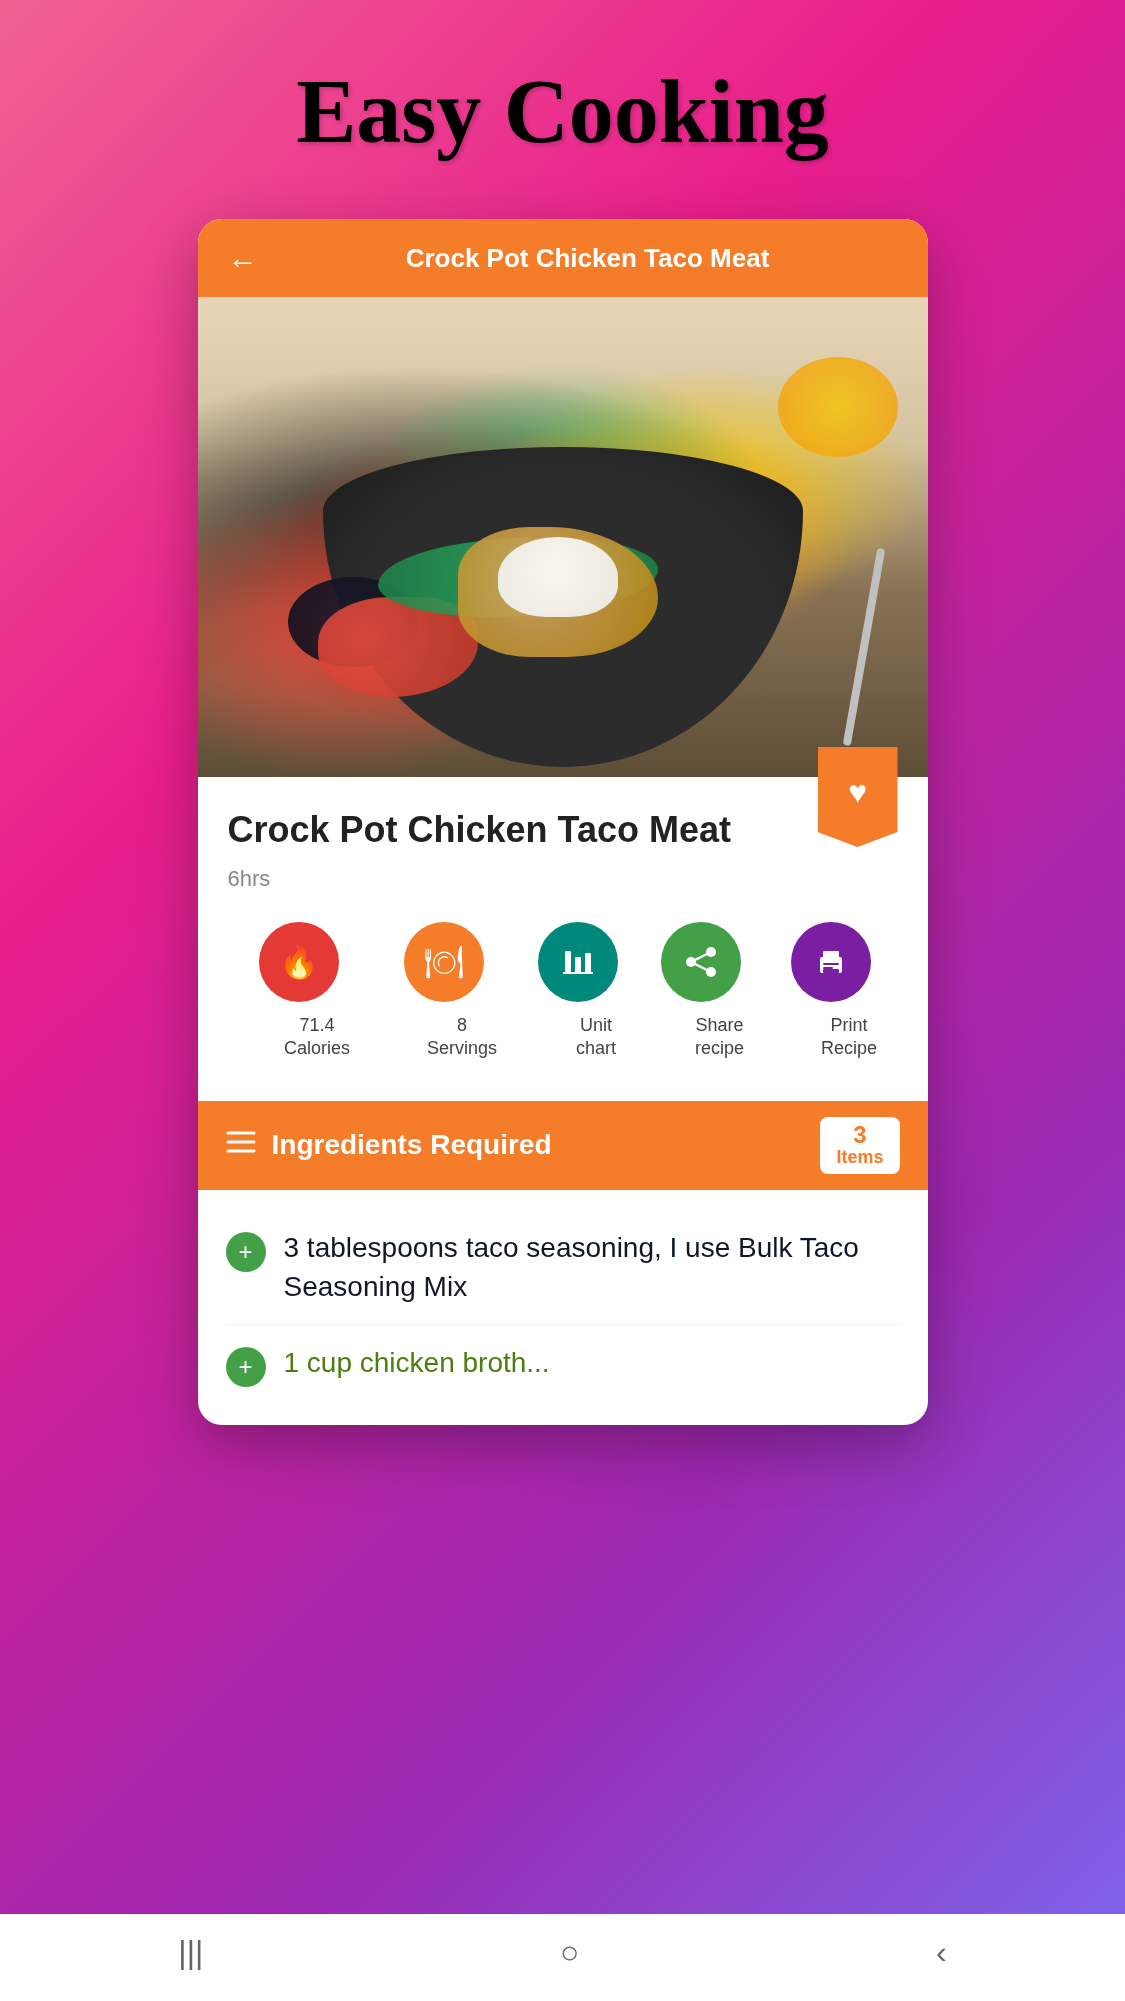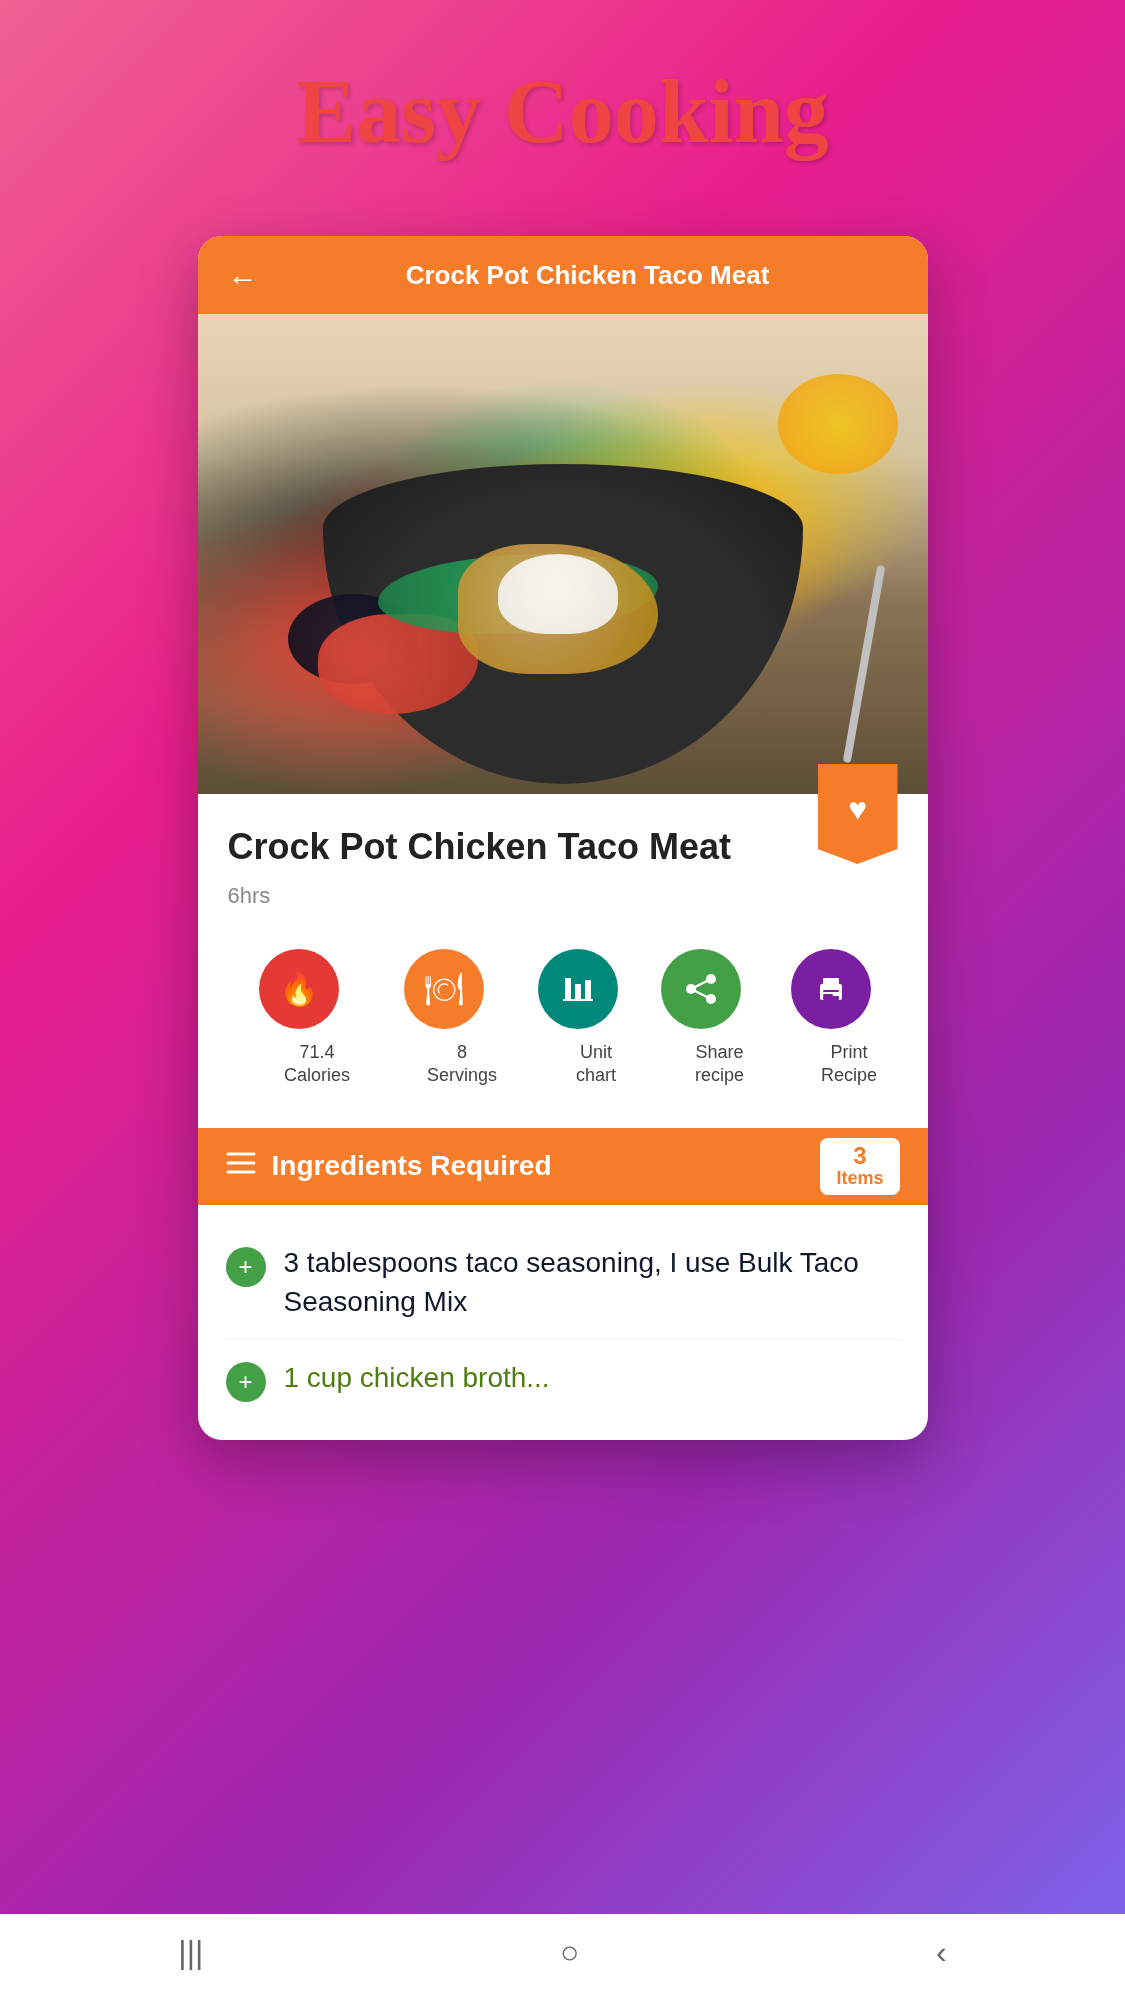--- a/index.html
+++ b/index.html
@@ -9,26 +9,26 @@
       min-height: 2001px;
       background: linear-gradient(135deg, #f06292 0%, #e91e8c 30%, #9c27b0 70%, #7b68ee 100%);
       font-family: 'Helvetica Neue', Arial, sans-serif;
       display: flex;
       flex-direction: column;
       align-items: center;
       padding-top: 60px;
     }
 
     .page-title {
-      color: #ef4444;
+      color: #000000;
       font-size: 90px;
       font-weight: 800;
       font-family: Georgia, serif;
       text-align: center;
-      margin-bottom: 73px;
+      margin-bottom: 56px;
       text-shadow: 2px 2px 4px rgba(0,0,0,0.2);
     }
 
     .app-card {
       width: 730px;
       background: white;
       border-radius: 24px;
       overflow: hidden;
       box-shadow: 0 20px 60px rgba(0,0,0,0.3);
     }
@@ -191,21 +191,21 @@
       font-weight: 700;
       color: #222;
       line-height: 1.3;
       margin-bottom: 12px;
       max-width: 550px;
     }
 
     .recipe-time {
       color: #888;
       font-size: 22px;
-      margin-bottom: 30px;
+      margin-bottom: 20px;
     }
 
     
     .action-row {
       display: flex;
       justify-content: space-around;
       align-items: center;
       padding: 10px 0 20px 0;
     }
 
@@ -240,21 +240,21 @@
     .circle-orange { background: #F57C28; }
     .circle-green { background: #43a047; }
     .circle-teal { background: #00897b; }
     .circle-purple { background: #7b1fa2; }
 
     
     .ingredients-header {
       background: #F57C28;
       display: flex;
       align-items: center;
-      padding: 10px 28px;
+      padding: 16px 28px;
       margin: 0 -0px;
       position: relative;
     }
     .ingredients-icon {
       color: white;
       font-size: 28px;
       margin-right: 16px;
     }
     .ingredients-title {
       color: white;

